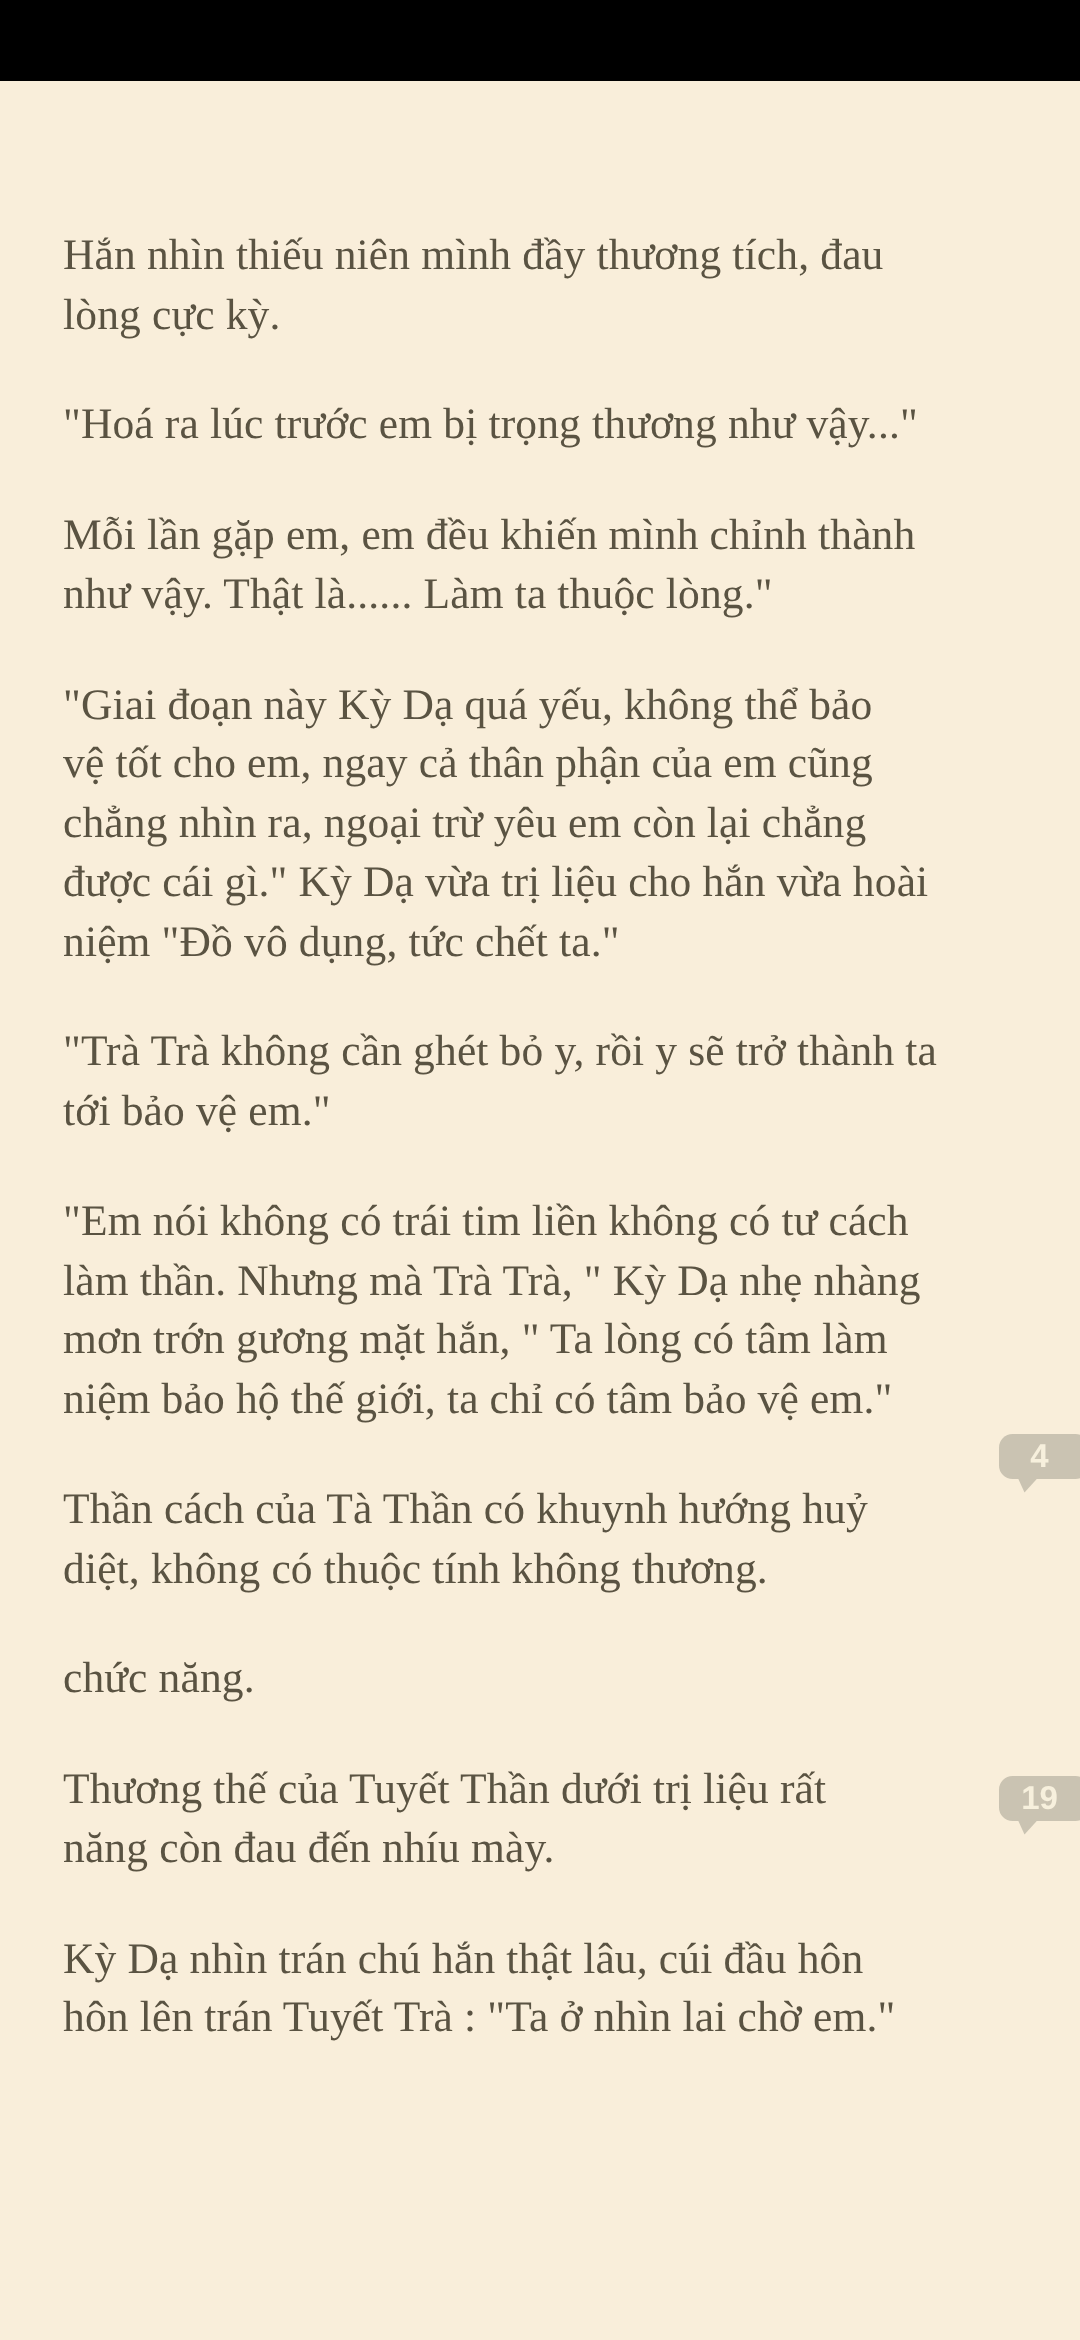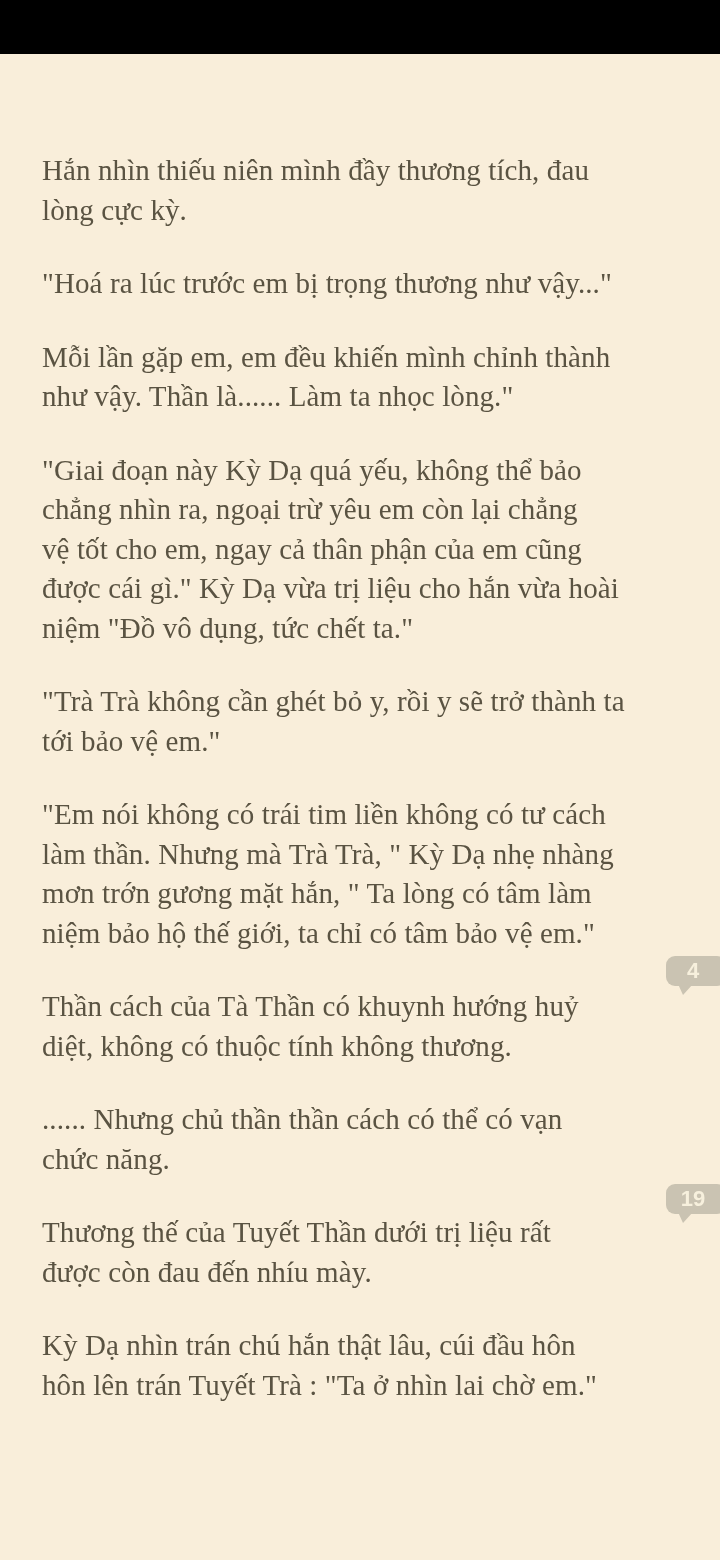--- a/index.html
+++ b/index.html
@@ -69,50 +69,49 @@
   <div>
       <div class="para">
         <div class="line">Hắn nhìn thiếu niên mình đầy thương tích, đau</div>
         <div class="line">lòng cực kỳ.</div>
       </div>
       <div class="para">
         <div class="line">"Hoá ra lúc trước em bị trọng thương như vậy..."</div>
       </div>
       <div class="para">
         <div class="line">Mỗi lần gặp em, em đều khiến mình chỉnh thành</div>
-        <div class="line">như vậy. Thần là...... Làm ta nhọc lòng."</div>
+        <div class="line">như vậy. Thật là...... Làm ta thuộc lòng."</div>
       </div>
       <div class="para">
         <div class="line">"Giai đoạn này Kỳ Dạ quá yếu, không thể bảo</div>
+        <div class="line">vệ tốt cho em, ngay cả thân phận của em cũng</div>
         <div class="line">chẳng nhìn ra, ngoại trừ yêu em còn lại chẳng</div>
-        <div class="line">vệ tốt cho em, ngay cả thân phận của em cũng</div>
         <div class="line">được cái gì." Kỳ Dạ vừa trị liệu cho hắn vừa hoài</div>
         <div class="line">niệm "Đồ vô dụng, tức chết ta."</div>
       </div>
       <div class="para">
         <div class="line">"Trà Trà không cần ghét bỏ y, rồi y sẽ trở thành ta</div>
         <div class="line">tới bảo vệ em."</div>
       </div>
       <div class="para">
         <div class="line">"Em nói không có trái tim liền không có tư cách</div>
         <div class="line">làm thần. Nhưng mà Trà Trà, " Kỳ Dạ nhẹ nhàng</div>
         <div class="line">mơn trớn gương mặt hắn, " Ta lòng có tâm làm</div>
         <div class="line">niệm bảo hộ thế giới, ta chỉ có tâm bảo vệ em."</div>
       </div>
       <div class="para">
         <div class="line">Thần cách của Tà Thần có khuynh hướng huỷ</div>
         <div class="line">diệt, không có thuộc tính không thương.</div>
       </div>
       <div class="para">
-        <div class="line">...... Nhưng chủ thần thần cách có thể có vạn</div>
         <div class="line">chức năng.</div>
       </div>
       <div class="para">
         <div class="line">Thương thế của Tuyết Thần dưới trị liệu rất</div>
-        <div class="line">được còn đau đến nhíu mày.</div>
+        <div class="line">năng còn đau đến nhíu mày.</div>
       </div>
       <div class="para">
         <div class="line">Kỳ Dạ nhìn trán chú hắn thật lâu, cúi đầu hôn</div>
         <div class="line">hôn lên trán Tuyết Trà : "Ta ở nhìn lai chờ em."</div>
       </div>
     </div>
 </div>
 
 <div class="comment-badge badge-pos-1">
   <span>4</span>

